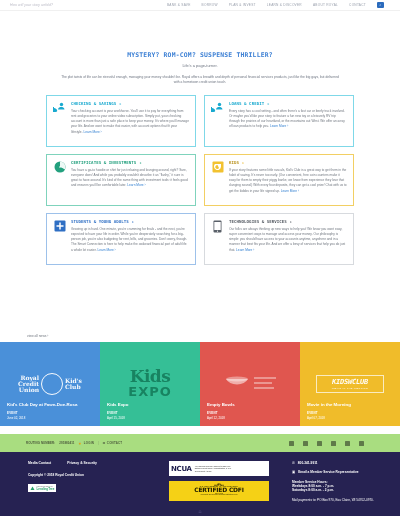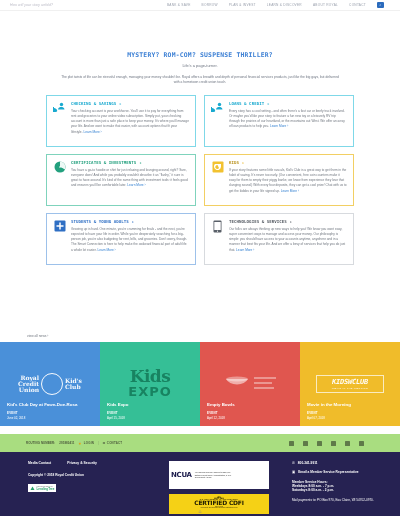--- a/index.html
+++ b/index.html
@@ -142,21 +142,21 @@
   .f-links { display:flex; gap:16px; }
   .f-links span { color:#ffffff; font-size:3.4px; font-weight:bold; }
   .f-copy { margin-top:8px; color:#ffffff; font-size:3.2px; font-weight:bold; }
   .f-awards { margin-top:7px; display:flex; align-items:center; gap:2px; }
   .f-awards .box { background:#ffffff; padding:1px 2px; display:flex; align-items:center; gap:1.5px; }
   .f-awards .t1 { font-size:2px; color:#7c7c7c; }
   .f-awards .t2 { font-size:3px; color:#2aa36a; font-weight:bold; }
 
   .f-col2 { width:118px; display:flex; flex-direction:column; align-items:center; gap:5px; }
   .ncua {
-    background:#ffffff; width:100px; height:15px; display:flex; align-items:center; padding:14px 2px; gap:3px;
+    background:#ffffff; width:100px; height:15px; display:flex; align-items:center; padding:1px 2px; gap:3px;
   }
   .ncua .nw { font-family:"DejaVu Sans", sans-serif; font-weight:bold; font-size:7px; color:#1b1b4b; letter-spacing:-.3px;}
   .ncua .nt { font-size:1.9px; color:#333; line-height:1.35; }
   .cdfi { background:#f5d116; width:100px; height:20px; padding:1.5px 2px; text-align:center; }
   .cdfi .c0 { font-size:1.7px; color:#3a3200; letter-spacing:.1px;}
   .cdfi .c1 { font-size:1.9px; color:#3a3200; font-weight:bold; letter-spacing:.1px; }
   .cdfi .c2 { font-family:"DejaVu Sans", sans-serif; font-size:6px; font-weight:bold; color:#1c1a00; letter-spacing:-.2px; line-height:1.05;}
   .cdfi .c3 { font-size:1.5px; color:#3a3200; }
   .cdfi .c4 { font-size:1.6px; color:#3a3200; }
 

